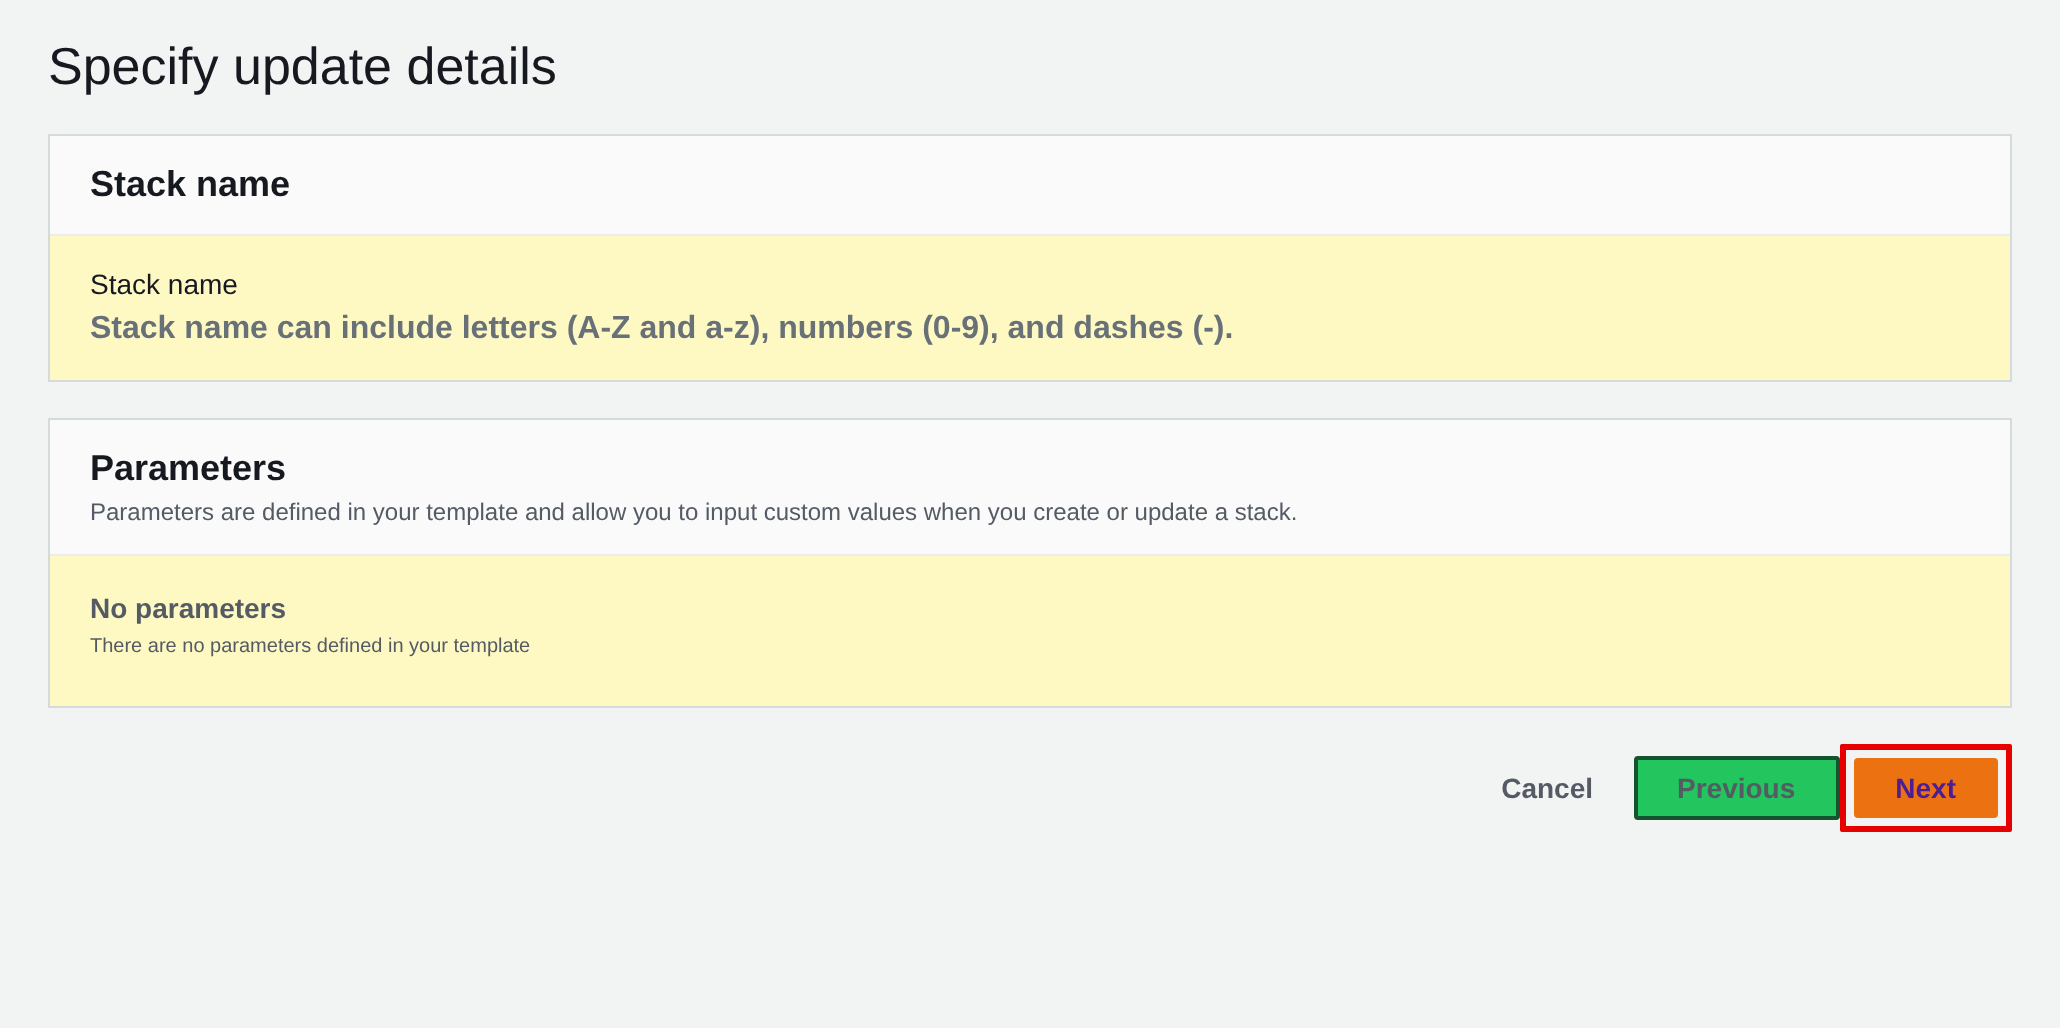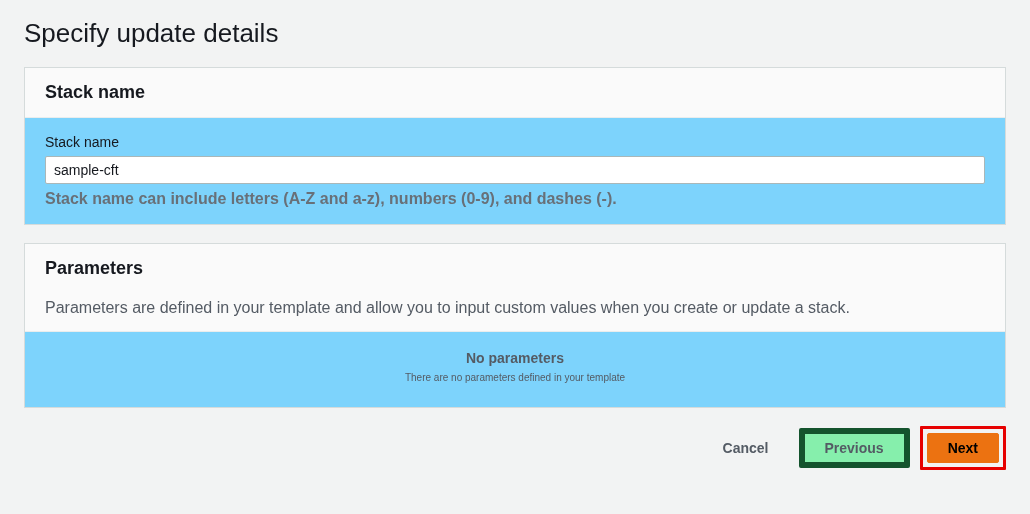--- a/index.html
+++ b/index.html
@@ -12,38 +12,38 @@
       padding: 18px 24px;
       overflow: hidden;
     }
     h1.page-title {
       font-size: 26px;
       font-weight: 400;
       color: #16191f;
       margin-bottom: 18px;
     }
     .panel {
-      background: #7dd3fc;
+      background: #fef9c3;
       border: 1px solid #d5dbdb;
       margin-bottom: 18px;
     }
     .panel-header {
       padding: 14px 20px;
       border-bottom: 1px solid #eaeded;
       background: #fafafa;
     }
     .panel-title {
       font-size: 18px;
       font-weight: 700;
       color: #16191f;
     }
     .panel-desc {
-      font-size: 16px;
+      font-size: 12px;
       color: #545b64;
-      margin-top: 20px;
+      margin-top: 4px;
     }
     .panel-body {
       padding: 16px 20px;
     }
     .form-label {
       display: block;
       font-size: 14px;
       color: #16191f;
       margin-bottom: 6px;
     }
@@ -55,84 +55,81 @@
       border-radius: 2px;
       color: #16191f;
     }
     .hint {
       font-size: 16px;
       color: #687078;
       margin-top: 6px;
       font-weight: bold;
     }
     .params-body {
-      text-align: center;
       padding: 18px 20px 24px;
     }
     .no-params-title {
       font-size: 14px;
       font-weight: 700;
       color: #545b64;
       margin-bottom: 6px;
     }
     .no-params-text {
       font-size: 10px;
       color: #545b64;
     }
     .footer {
       display: flex;
       justify-content: flex-end;
       align-items: center;
-      gap: 10px;
     }
     .btn {
       display: inline-flex;
       align-items: center;
       justify-content: center;
       font-size: 14px;
       font-weight: 700;
       padding: 6px 20px;
       border-radius: 2px;
       cursor: pointer;
       border: 1px solid transparent;
       background: transparent;
     }
     .btn-link {
       color: #545b64;
       border: none;
       background: none;
     }
     .btn-normal {
       color: #545b64;
-      border: 6px solid #14532d;
-      background: #86efac;
+      border: 2px solid #14532d;
+      background: #22c55e;
     }
     .btn-primary {
-      color: #000000;
+      color: #4c1d95;
       background: #ec7211;
       border: 1px solid #ec7211;
     }
     .highlight-box {
       border: 3px solid #e60000;
       padding: 4px;
       border-radius: 1px;
     }
   </style>
 </head>
 <body>
 
 <h1 class="page-title">Specify update details</h1>
 
 <div class="panel">
   <div class="panel-header">
     <div class="panel-title">Stack name</div>
   </div>
   <div class="panel-body">
     <label class="form-label">Stack name</label>
-    <input type="text" value="sample-cft" style="">
     <div class="hint">Stack name can include letters (A-Z and a-z), numbers (0-9), and dashes (-).</div>
   </div>
 </div>
 
 <div class="panel">
   <div class="panel-header">
     <div class="panel-title">Parameters</div>
     <div class="panel-desc">Parameters are defined in your template and allow you to input custom values when you create or update a stack.</div>
   </div>
   <div class="params-body">

